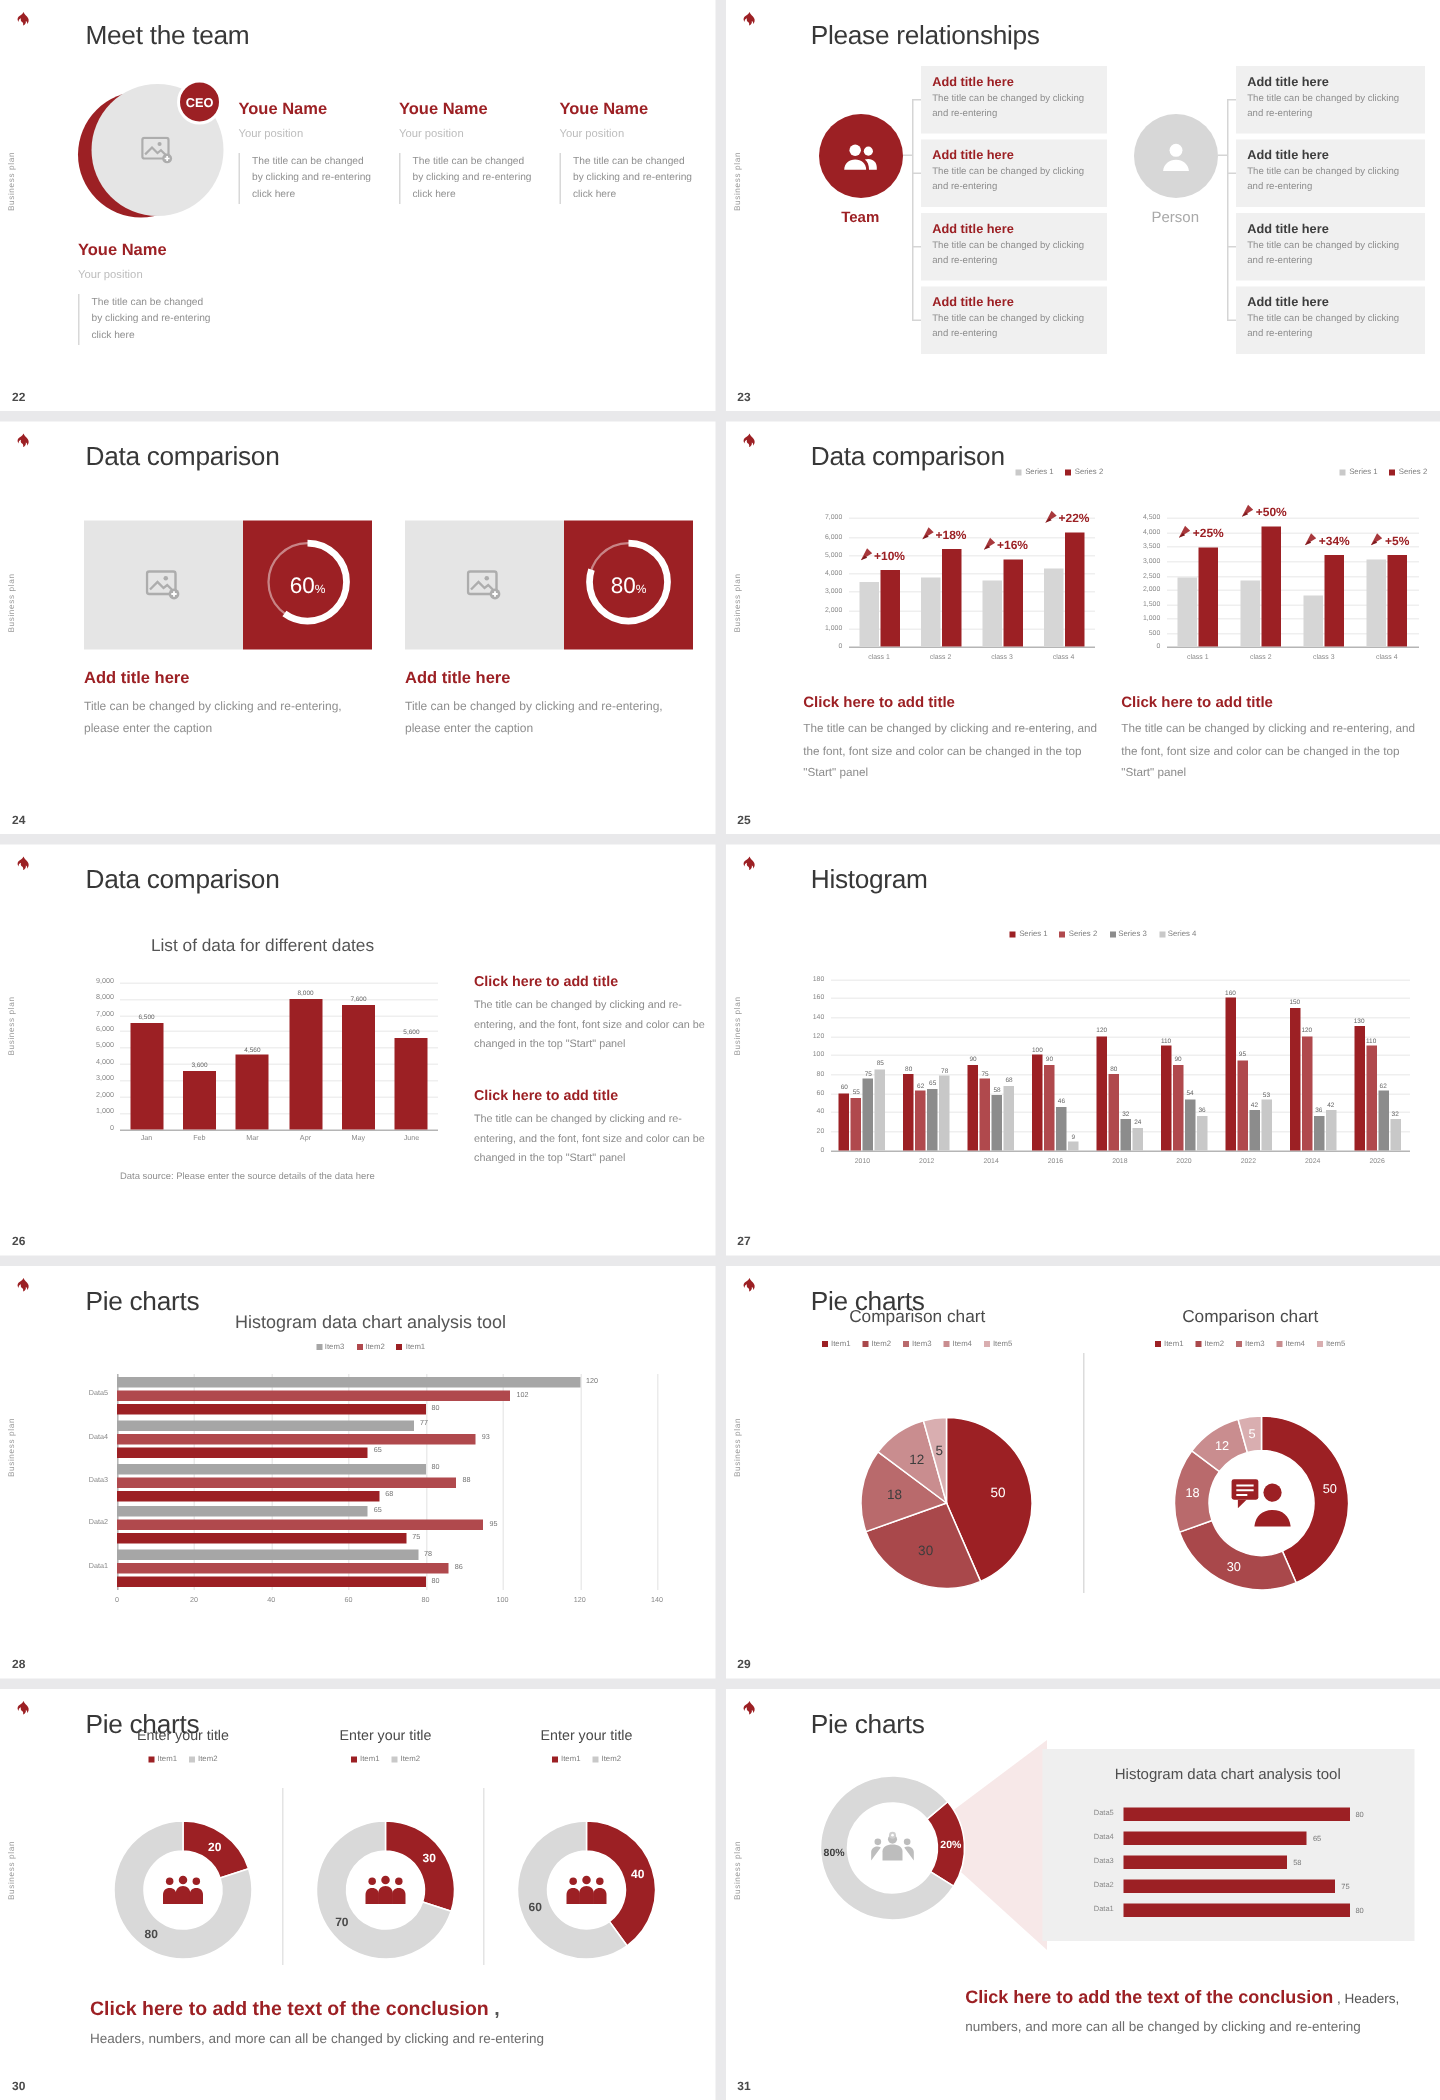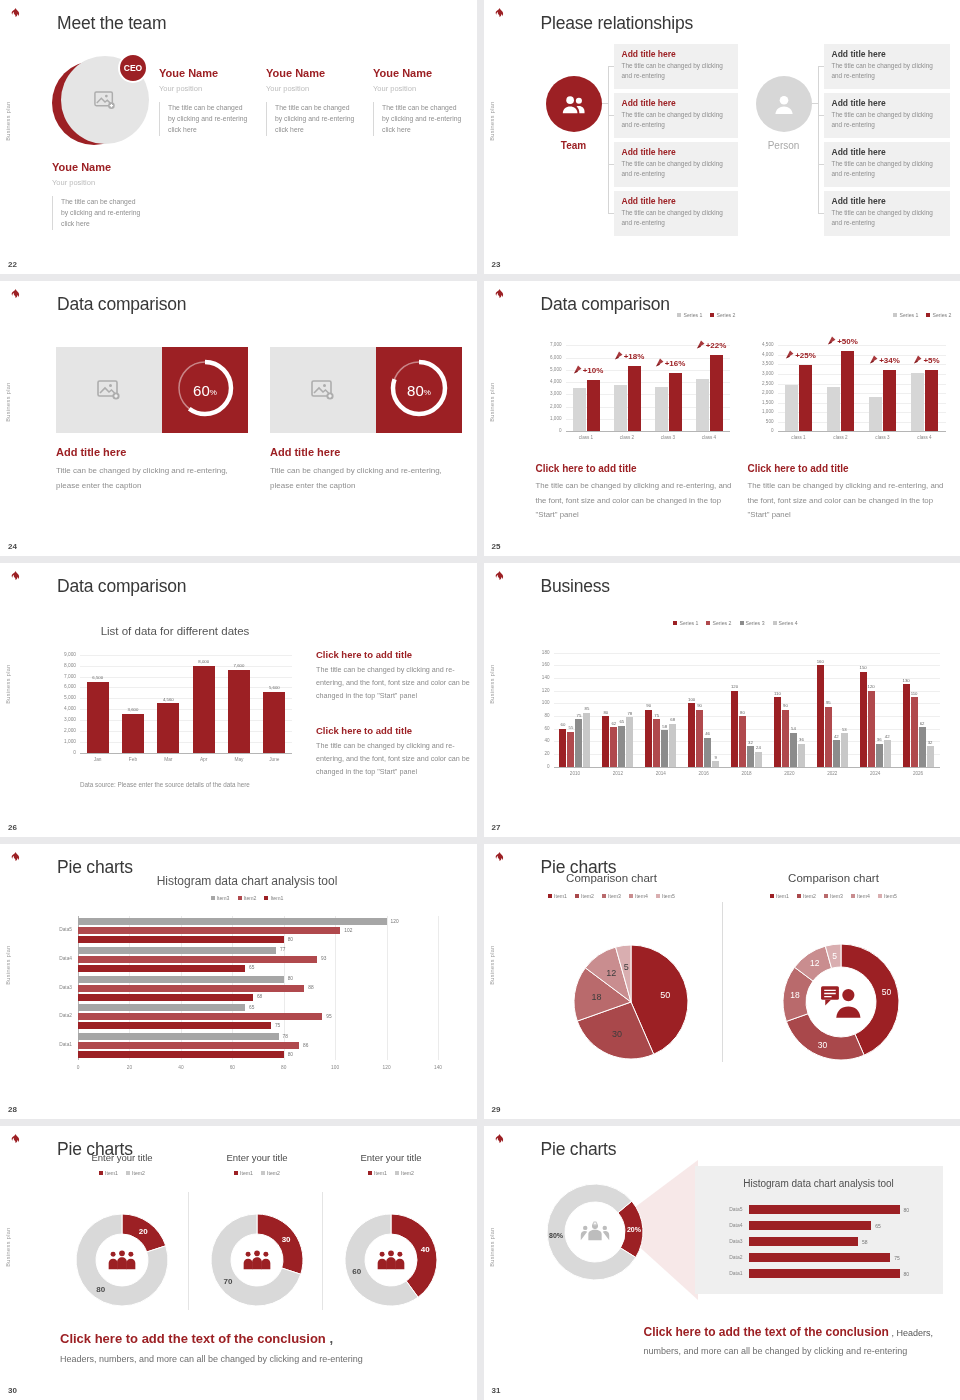--- a/index.html
+++ b/index.html
@@ -451,21 +451,21 @@
   <div class="abs col26 rhead h26" style="top:162px">Click here to add title</div>
   <div class="abs col26 gtext t26" style="top:177px">The title can be changed by clicking and re-entering, and the font, font size and color can be changed in the top "Start" panel</div>
   <div class="snum">26</div>
 </section>
 
 <section class="slide">
   <svg class="logo" viewBox="0 0 16 16">
         <path fill="#9c2024" d="M8.2 1.2C7.6 3.2 5.4 3.7 4.1 5.2c-1.1 1.3-1 3.2.2 4.3-.5-1.7.8-2.8 1.9-3.2-.6 1.5-.1 2.4.9 3.2.9.8 1.2 1.8.6 2.9 1.8-.6 2.8-2.1 2.4-3.8 1 .5 1.4 1.6 1 2.7 1.4-1.3 1.8-3.4.8-5.1C11 4.3 8.9 3.6 8.2 1.2z"></path>
       </svg>
   <div class="vtext">Business plan</div>
-  <div class="stitle">Business</div>
+  <div class="stitle">Histogram</div>
   <div class="legend" id="lg3">
         <span class="it">
           <span class="lsq" style="background: rgb(156, 32, 36);"></span>
           <span>Series 1</span>
         </span>
         <span class="it">
           <span class="lsq" style="background: rgb(176, 73, 77);"></span>
           <span>Series 2</span>
         </span>
         <span class="it">

